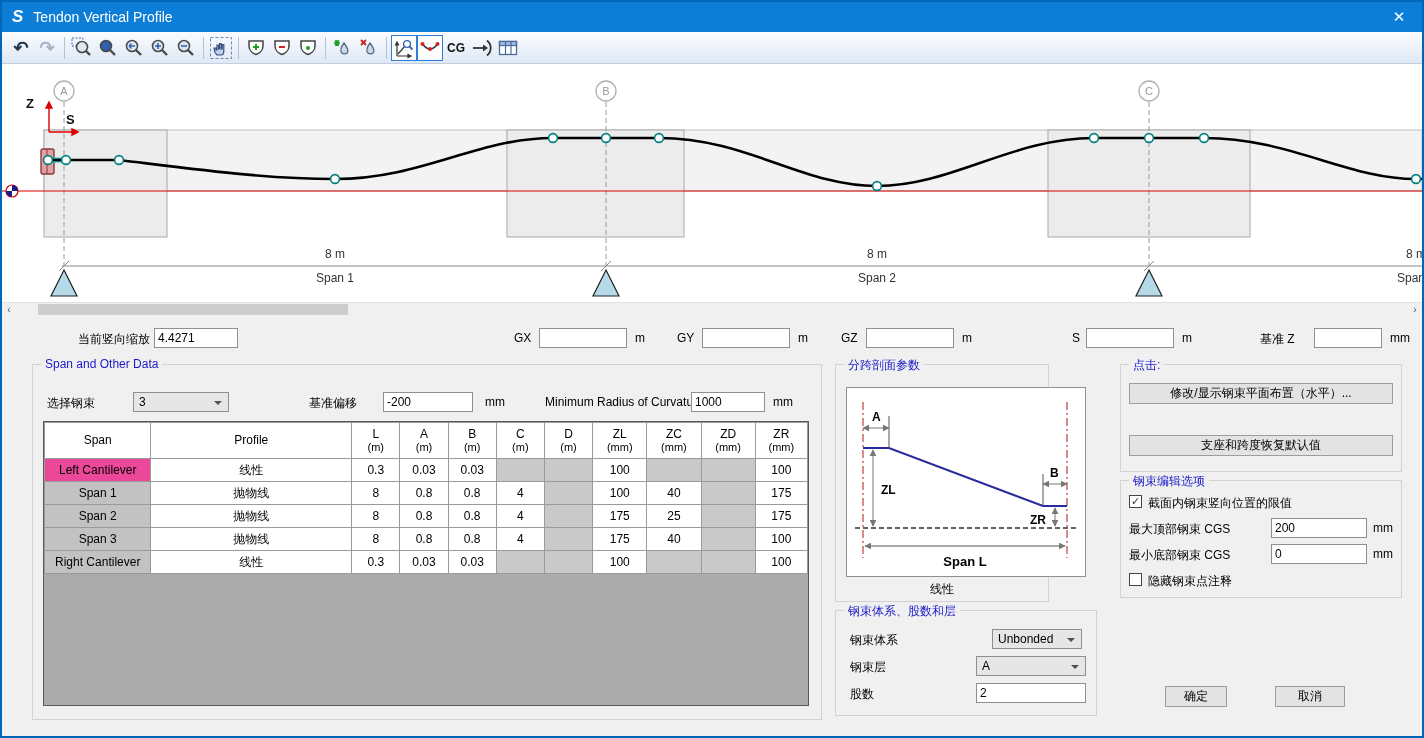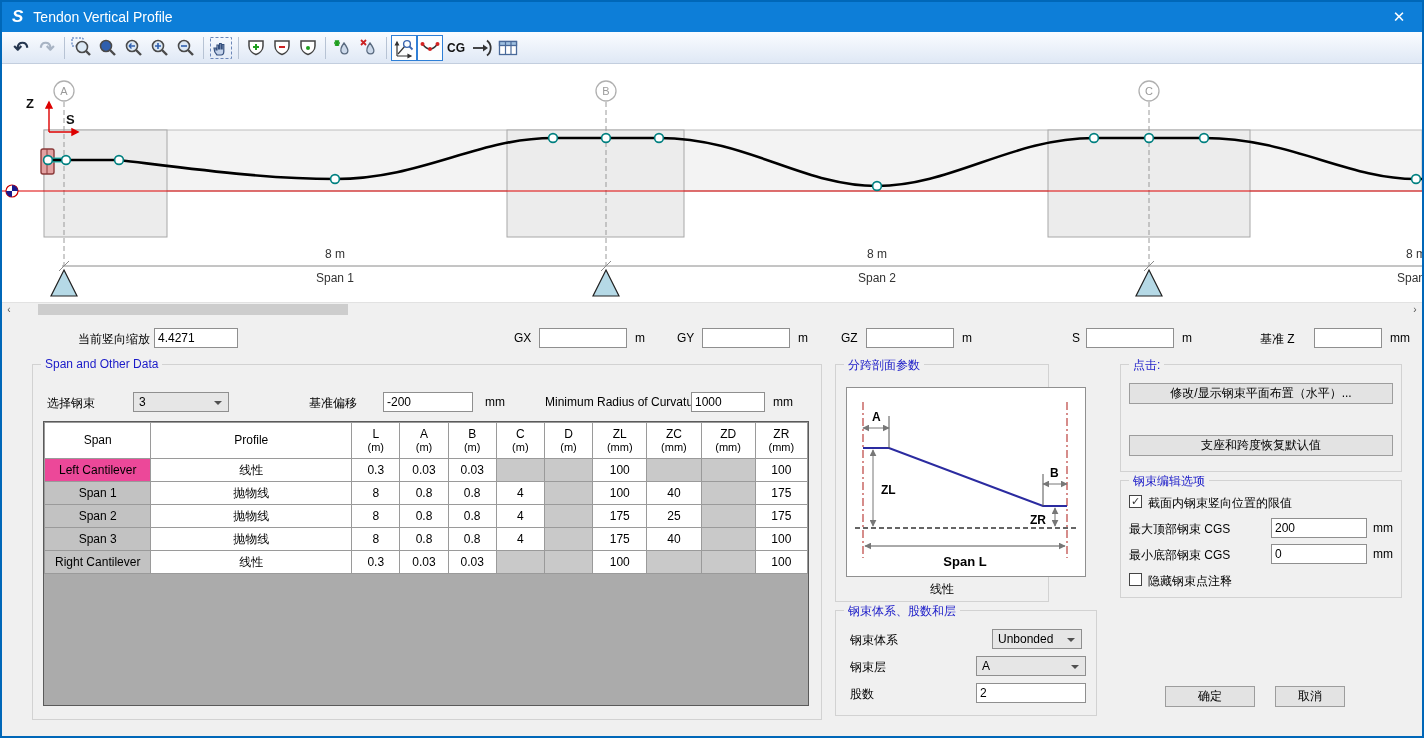--- a/index.html
+++ b/index.html
@@ -455,16 +455,16 @@
       <input class="inp" style="left: 150px; top: 37px; width: 96px;" value="200">
       <span class="lbl" style="left:252px; top:40px">mm</span>
       <span class="lbl" style="left:8px; top:66px">最小底部钢束 CGS</span>
       <input class="inp" style="left: 150px; top: 63px; width: 96px;" value="0">
       <span class="lbl" style="left:252px; top:66px">mm</span>
       <span class="cb" style="left:8px; top:92px" data-checked="false"></span>
       <span class="lbl" style="left:27px; top:92px">隐藏钢束点注释</span>
     </div>
 
 
-    <div class="btn" style="left:1163px; top:371px; width:90px; height:21px">确定</div>
+    <div class="btn" style="left:1163px; top:371px; width:62px; height:21px">确定</div>
     <div class="btn" style="left:1273px; top:371px; width:70px; height:21px">取消</div>
   </div>
 </div>
 
 </body></html>

